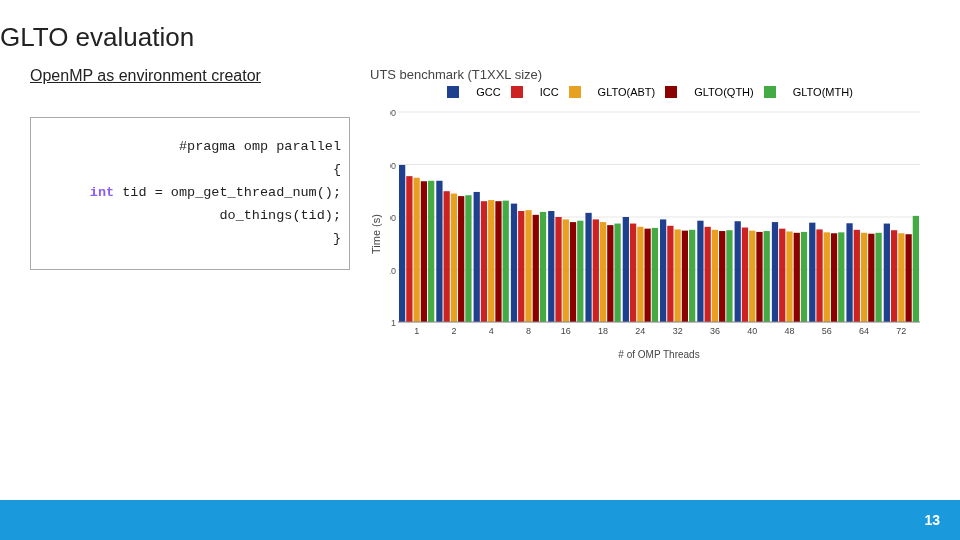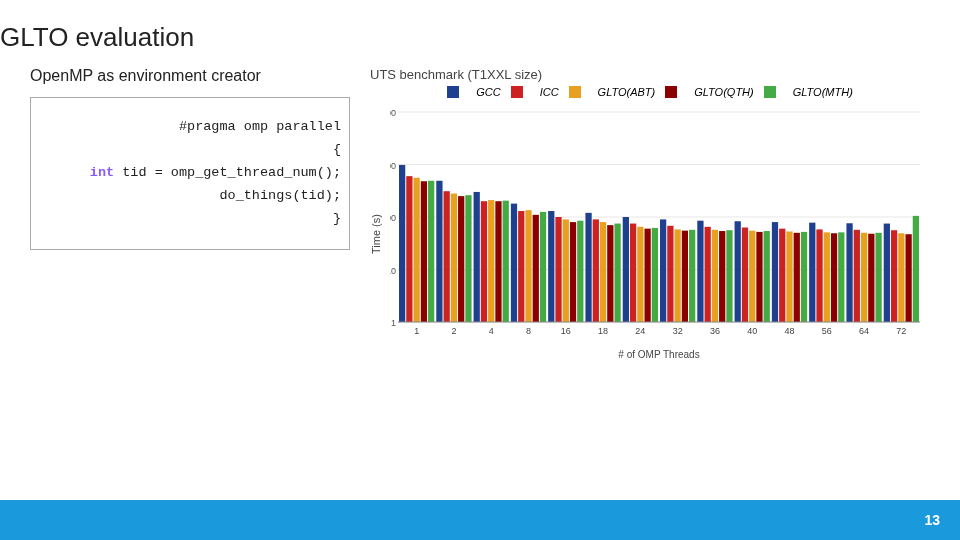--- a/index.html
+++ b/index.html
@@ -30,21 +30,22 @@
     }
 
     .left-panel {
       width: 320px;
       flex-shrink: 0;
     }
 
     .section-label {
       font-size: 16px;
       color: #222;
-      margin-bottom: 12px;
+      margin-bottom: 32px;
+      text-decoration: underline;
     }
 
     .code-box {
       border: 1px solid #aaa;
       background: #fff;
       padding: 18px 8px;
       font-family: 'Courier New', monospace;
       font-size: 13.5px;
       color: #222;
       line-height: 1.7;
@@ -73,21 +74,20 @@
       gap: 10px;
       font-size: 11px;
       margin-bottom: 4px;
       justify-content: center;
       flex-wrap: wrap;
     }
     .legend-item {
       display: flex;
       align-items: center;
       gap: 17px;
-      font-style: italic;
     }
     .legend-color {
       width: 12px;
       height: 12px;
       display: inline-block;
     }
 
     
     .chart-area {
       display: flex;

